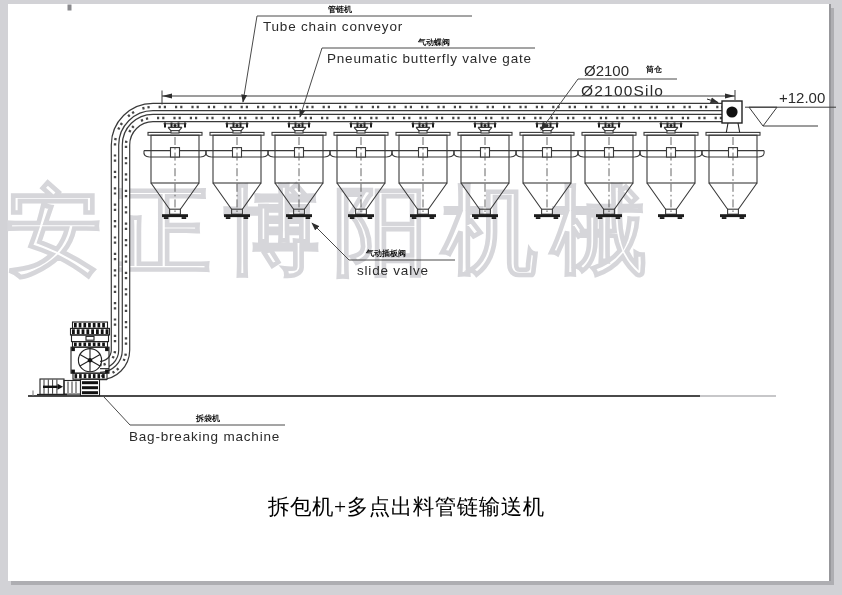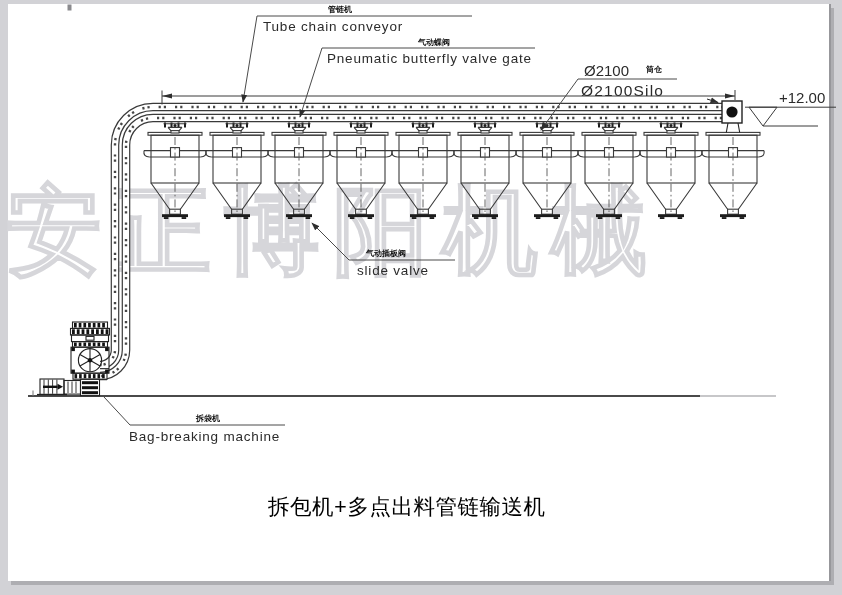--- a/index.html
+++ b/index.html
@@ -5,21 +5,21 @@
   html,body{margin:0;padding:0;width:842px;height:595px;overflow:hidden;
     background:#d2d2d6;font-family:"Liberation Sans",sans-serif;}
   .page{position:absolute;left:8px;top:4px;width:821px;height:577px;background:#ffffff;
     border-right:2px solid #97979b;box-shadow:3px 4px 0 0 #aeaeb2;}
   .wm{position:absolute;white-space:nowrap;font-weight:700;
     font-family:"DejaVu Sans",sans-serif;color:transparent;
     -webkit-text-stroke:1.6px #d6d6da;pointer-events:none;}
   #wm1{left:6px;top:168px;font-size:96px;letter-spacing:13px;}
   svg{position:absolute;left:0;top:0;}
   .caption{position:absolute;left:268px;top:492px;font-size:21.5px;letter-spacing:.5px;
-    color:#000;font-weight:500;font-family:Liberation Mono, monospace;}
+    color:#000;font-weight:500;font-family:Liberation Serif, serif;}
   text{font-family:"Liberation Sans",sans-serif;fill:#2b2b2b;}
   .en{font-size:13.5px;letter-spacing:.8px;}
   .cn{font-size:8px;font-weight:700;fill:#111;font-family:"DejaVu Sans",sans-serif;}
   .dim{font-size:15px;}
 </style>
 </head>
 <body>
 
 <div class="page"></div>
 <div class="wm" id="wm1">安正博阳机械</div>

